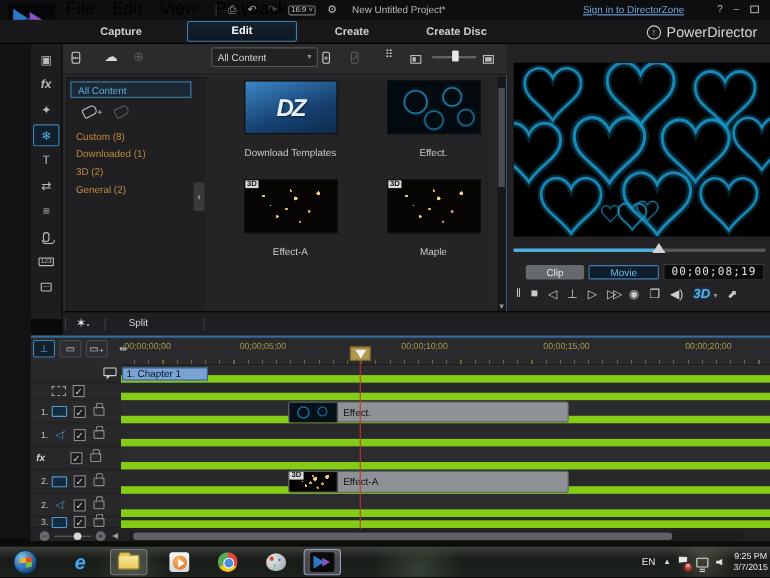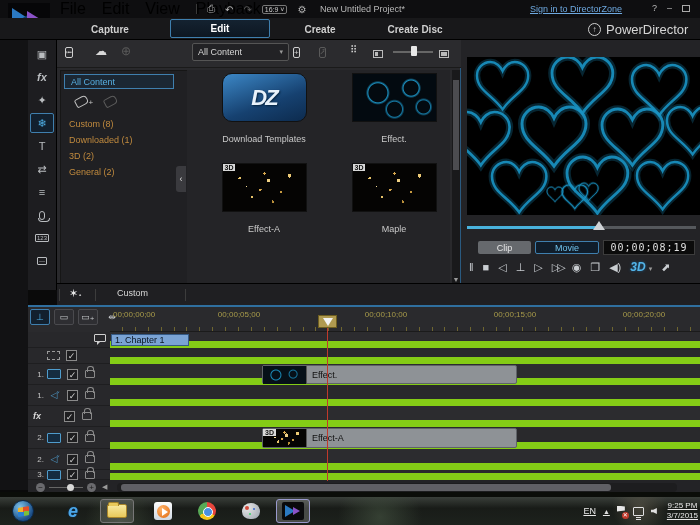--- a/index.html
+++ b/index.html
@@ -70,21 +70,21 @@
 
   
   .collapse{left:119px;top:126px;width:10px;height:26px;background:#3a3a3e;border-radius:3px 0 0 3px;color:#ddd;font-size:9px;display:flex;align-items:center;justify-content:center;cursor:pointer;}
 
   
   .libcontent{left:130px;top:30px;width:263px;height:217px;background:#242427;}
   .libitem{position:absolute;width:110px;cursor:pointer;}
   .thumb{width:85px;height:49px;margin:0 auto;border:1px solid #111;position:relative;}
   .libitem .lbl{margin-top:12px;text-align:center;color:#c9c9c9;font-size:9px;}
   .badge3d{position:absolute;left:0;top:0;background:#d8d8d8;color:#111;font-size:7px;font-weight:bold;padding:0 2px;}
-  .thumb-dz{background:linear-gradient(160deg,#3c87c6,#164170 60%,#0d2b4e);display:flex;align-items:center;justify-content:center;border-radius:10px;}
+  .thumb-dz{background:linear-gradient(160deg,#3c87c6,#164170 60%,#0d2b4e);display:flex;align-items:center;justify-content:center;}
   .dztext{color:#e8f2fb;font-size:22px;font-weight:bold;font-style:italic;text-shadow:1px 1px 2px #05233f;letter-spacing:-2px;}
   .thumb-hearts{background:#030a10;}
   .thumb-particles{background:#050403;background-image:radial-gradient(circle 2px at 20% 30%,#e7c36a 60%,transparent 61%),radial-gradient(circle 2px at 45% 55%,#d8a94e 60%,transparent 61%),radial-gradient(circle 3px at 55% 35%,#f0d083 60%,transparent 61%),radial-gradient(circle 2px at 70% 60%,#c79a40 60%,transparent 61%),radial-gradient(circle 2px at 35% 70%,#e7c36a 60%,transparent 61%),radial-gradient(circle 2px at 60% 80%,#b98f3a 60%,transparent 61%),radial-gradient(circle 3px at 80% 25%,#edca75 60%,transparent 61%),radial-gradient(circle 1px at 28% 48%,#f5dc9a 60%,transparent 61%),radial-gradient(circle 2px at 50% 20%,#d8a94e 60%,transparent 61%);}
   .libscroll{left:395px;top:30px;width:8px;height:217px;background:#19191b;}
   .libscroll .thumbv{position:absolute;left:1px;top:10px;width:6px;height:90px;background:#4c4c50;}
   .dots{left:295px;top:240px;color:#888;font-size:8px;letter-spacing:2px;}
 
   
   .preview{left:461px;top:40px;width:239px;height:243px;background:#232326;}
   .video{left:6px;top:17px;width:233px;height:158px;background:#000;overflow:hidden;}
@@ -159,21 +159,21 @@
   .wmp{width:18px;height:18px;border-radius:3px;background:linear-gradient(#fdfdfd,#cfd8e2);display:flex;align-items:center;justify-content:center;}
   .wmp i{width:13px;height:13px;border-radius:50%;background:radial-gradient(circle at 35% 30%,#ffb36a,#e06a10);display:block;position:relative;}
   .wmp i:after{content:"";position:absolute;left:5px;top:3px;border-left:6px solid #fff;border-top:4px solid transparent;border-bottom:4px solid transparent;}
   .chrome{width:18px;height:18px;border-radius:50%;background:conic-gradient(#e8453c 0 33%,#f5c518 0 66%,#57a956 0);position:relative;}
   .chrome:after{content:"";position:absolute;left:5px;top:5px;width:8px;height:8px;border-radius:50%;background:#4a90e2;border:1.5px solid #fff;}
   .paint{width:18px;height:16px;border-radius:50% 50% 45% 45%;background:radial-gradient(circle at 30% 30%,#e8e8e8,#9aa2ac);position:relative;}
   .paint:after{content:"";position:absolute;left:3px;top:3px;width:4px;height:4px;border-radius:50%;background:#d04a3a;box-shadow:7px 1px 0 -1px #3a6ad0,3px 6px 0 -1px #3ad06a;}
   .pdicon{width:22px;height:18px;background:#0a0a0c;border-radius:2px;position:relative;}
   .pdicon:before{content:"";position:absolute;left:3px;top:3px;border-left:10px solid #2b79c2;border-top:6px solid transparent;border-bottom:6px solid transparent;}
   .pdicon:after{content:"";position:absolute;left:11px;top:5px;border-left:7px solid #8b52c8;border-top:4px solid transparent;border-bottom:4px solid transparent;}
-  .tray{position:absolute;right:2px;top:0;height:28px;display:flex;align-items:center;gap:7px;color:#e8e8e8;text-decoration:underline;}
+  .tray{position:absolute;right:2px;top:0;height:28px;display:flex;align-items:center;gap:7px;color:#e8e8e8;}
   .tray .lang{font-size:9px;cursor:pointer;}
   .tray .up{font-size:7px;color:#ddd;cursor:pointer;}
   .flagic{width:9px;height:11px;position:relative;cursor:pointer;}
   .flagic:before{content:"";position:absolute;left:0;top:0;width:8px;height:6px;background:#e8e8e8;clip-path:polygon(0 0,100% 15%,100% 85%,0 100%);}
   .flagic:after{content:"✕";position:absolute;right:-3px;bottom:-2px;font-size:6px;color:#fff;background:#c0392b;border-radius:50%;width:7px;height:7px;line-height:7px;text-align:center;}
   .netic{width:11px;height:9px;border:1px solid #e0e0e0;border-radius:1px;position:relative;cursor:pointer;}
   .netic:after{content:"";position:absolute;left:2px;bottom:-3px;width:5px;height:1px;background:#e0e0e0;box-shadow:0 2px 0 #e0e0e0;}
   .spk{width:6px;height:6px;background:#e0e0e0;clip-path:polygon(0 30%,40% 30%,100% 0,100% 100%,40% 70%,0 70%);cursor:pointer;}
   .clock{font-size:8px;text-align:center;line-height:1.3;cursor:pointer;margin-left:3px;}
 </style>
@@ -353,21 +353,21 @@
         <span>◀)</span>
         <span><span class="c3d">3D</span> <span class="caret">▾</span></span>
         <span>⬈</span>
       </div>
   </div>
 
   <div class="abs funcbar">
     <span class="fsep" style="left:2px;"></span>
     <span class="abs wand">✶˖</span>
     <span class="fsep" style="left:38px;"></span>
-    <span class="abs splitbtn">Custom</span>
+    <span class="abs splitbtn">Split</span>
     <span class="fsep" style="left:128px;"></span>
   </div>
 
   <div class="abs timeline">
     <div class="abs tltools">
       <span class="tlicon active">⊥</span>
       <span class="tlicon">▭</span>
       <span class="tlicon">▭₊</span>
       <span class="tlicon" style="border:none;background:none;">⇹</span>
     </div>

